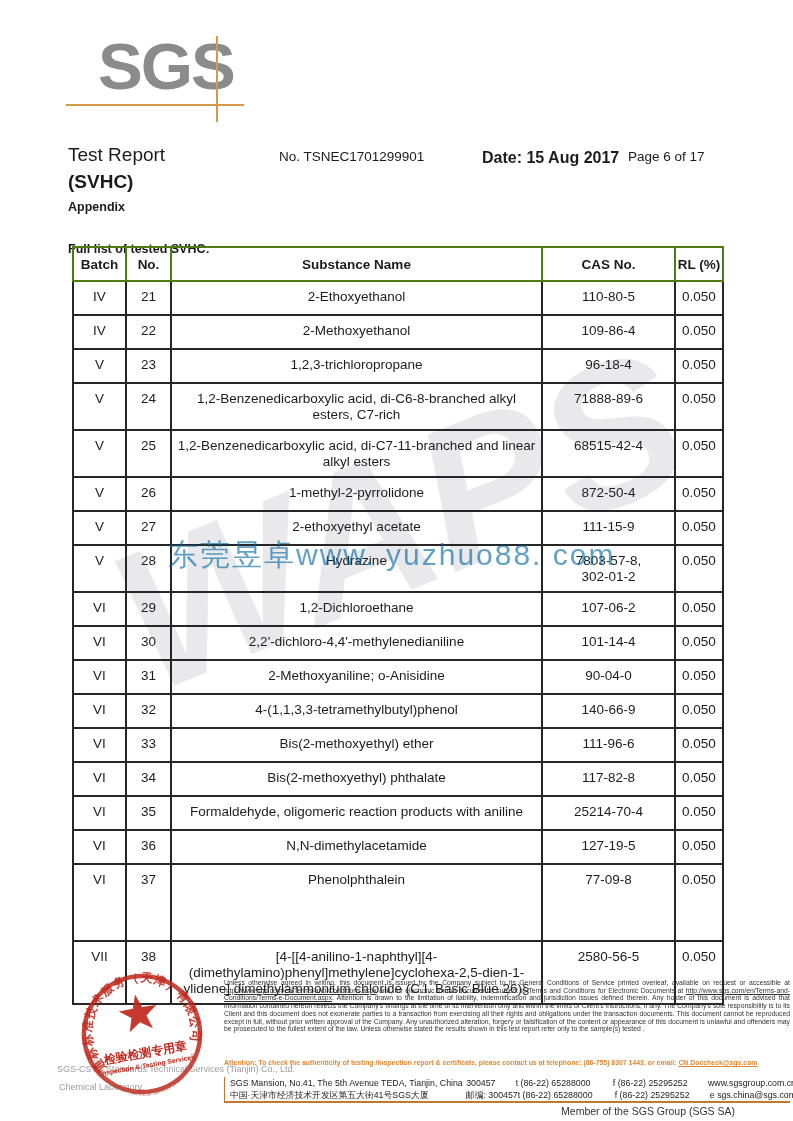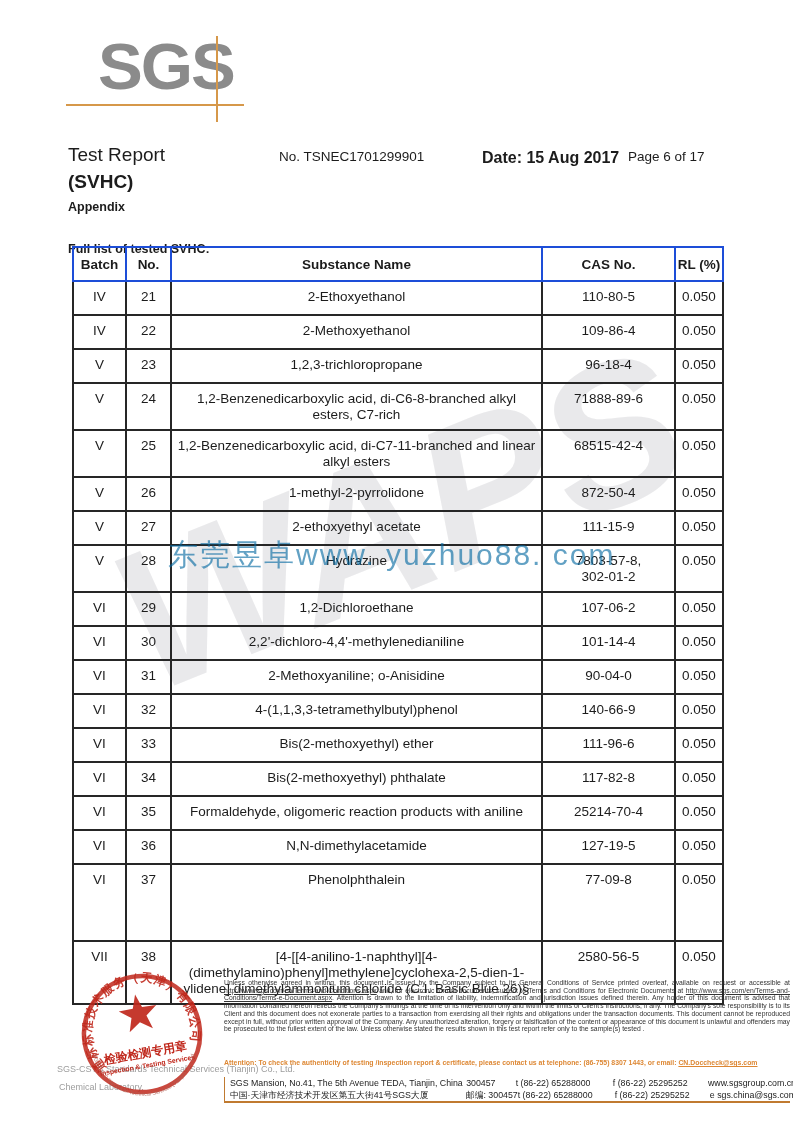--- a/index.html
+++ b/index.html
@@ -16,21 +16,21 @@
   .title{position:absolute;left:68px;top:144px;font-size:19px;font-weight:normal;z-index:2;}
   .subtitle{position:absolute;left:68px;top:171px;font-size:19px;font-weight:bold;z-index:2;}
   .report-no{position:absolute;left:279px;top:149px;font-size:13.5px;z-index:2;}
   .report-date{position:absolute;left:482px;top:149px;font-size:16px;z-index:2;font-weight:bold;}
   .report-page{position:absolute;left:628px;top:149px;font-size:13.5px;z-index:2;}
   .appendix{position:absolute;left:68px;top:200px;font-size:12.5px;font-weight:bold;z-index:2;}
   .listlabel{position:absolute;left:68px;top:218px;font-size:12.5px;font-weight:bold;z-index:2;margin-top:24px;}
   
   .tablewrap{position:absolute;left:72px;top:246px;z-index:2;}
   table.svhc{border-collapse:collapse;table-layout:fixed;width:650px;background:transparent;}
-  table.svhc th{border:2px solid #1d4ed8;font-size:13.5px;font-weight:bold;padding:2px 1px;height:15px;text-align:center;}
+  table.svhc th{border:2px solid #4d7c0f;font-size:13.5px;font-weight:bold;padding:2px 1px;height:15px;text-align:center;}
   table.svhc td{border:2px solid #262626;font-size:13.5px;vertical-align:top;padding:7px 4px 6px 4px;line-height:16px;}
   table.svhc tr{height:34px;}
   table.svhc tr.tall{height:77px;}
   td.c{text-align:center;}
   td.l{text-align:center;padding-left:6px;padding-right:6px;margin-top:11px;}
   td.pre{white-space:pre-line;}
   
   .wm-diag{position:absolute;left:30px;top:330px;width:740px;height:380px;z-index:0;
     display:flex;align-items:center;justify-content:center;
     transform:rotate(-22deg);font-size:200px;font-weight:bold;font-style:italic;
@@ -262,14 +262,15 @@
     <div class="addr-row">
       <span class="f-addr">中国·天津市经济技术开发区第五大街41号SGS大厦</span>
       <span class="f-post">邮编: 300457</span>
       <span class="f-tel">t (86-22) 65288000</span>
       <span class="f-fax">f (86-22) 25295252</span>
       <span class="f-web">e sgs.china@sgs.com</span>
     </div>
   </div>
 
   <div class="footer-hr"></div>
+  <div class="member">Member of the SGS Group (SGS SA)</div>
 
 </div>
 
 </body></html>

